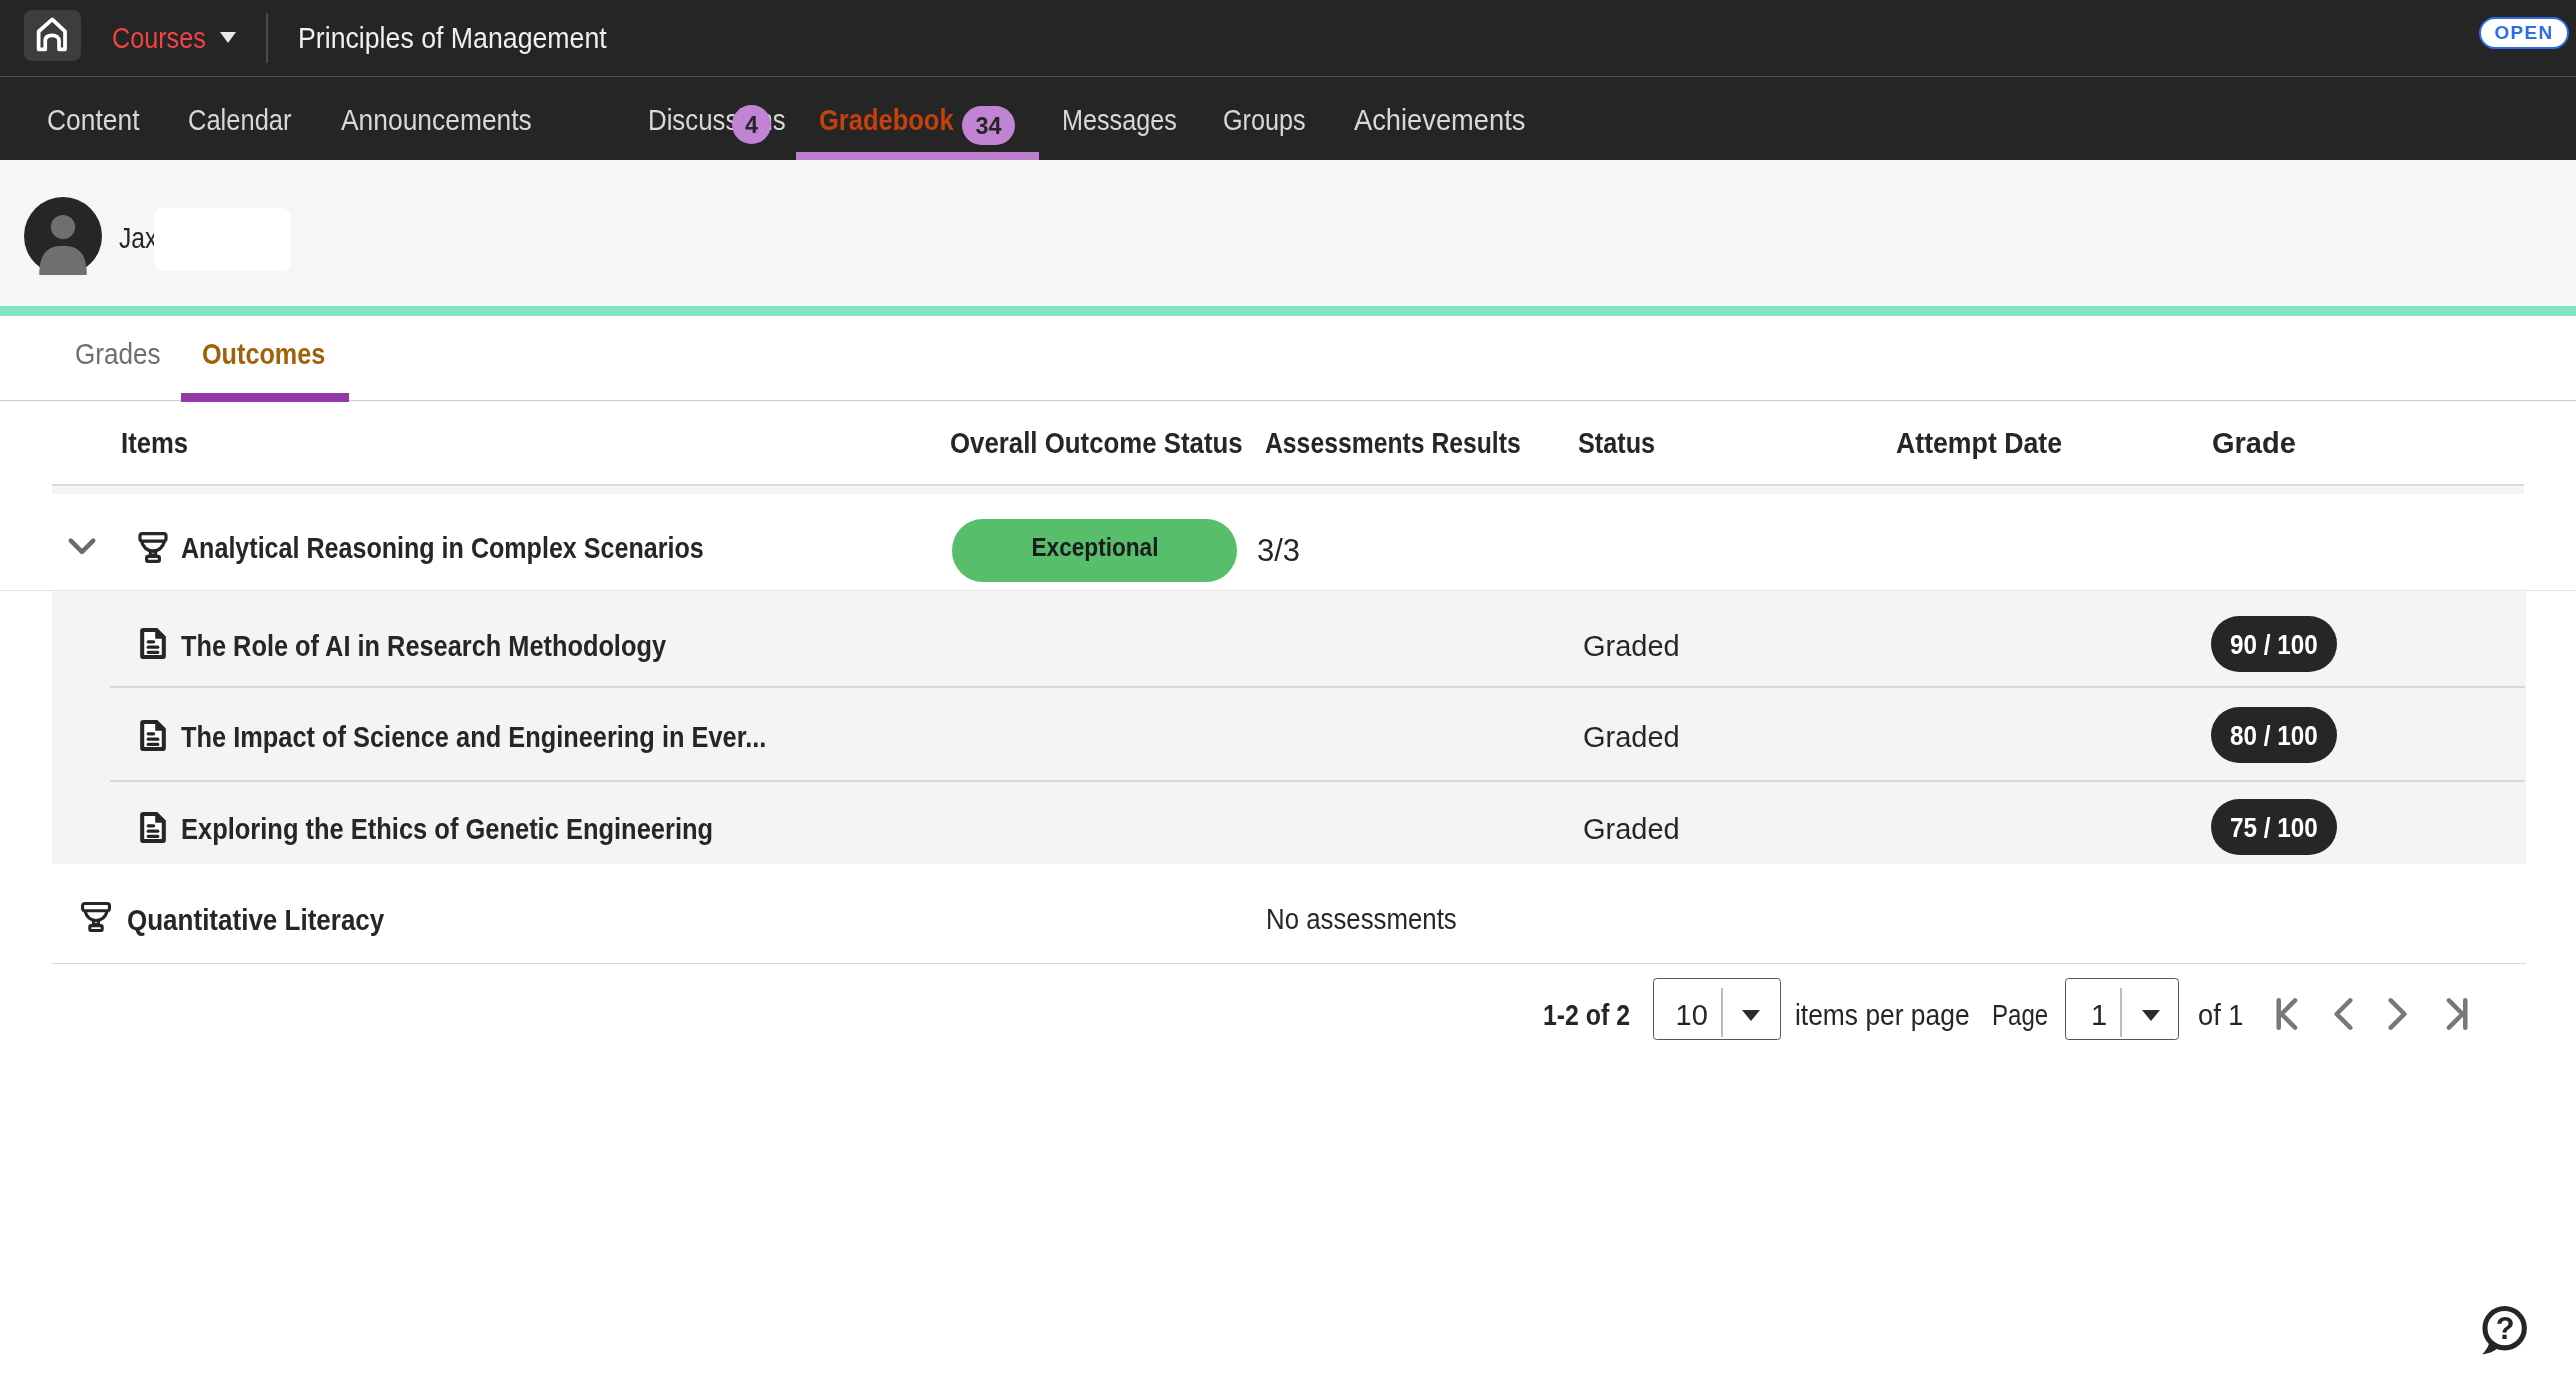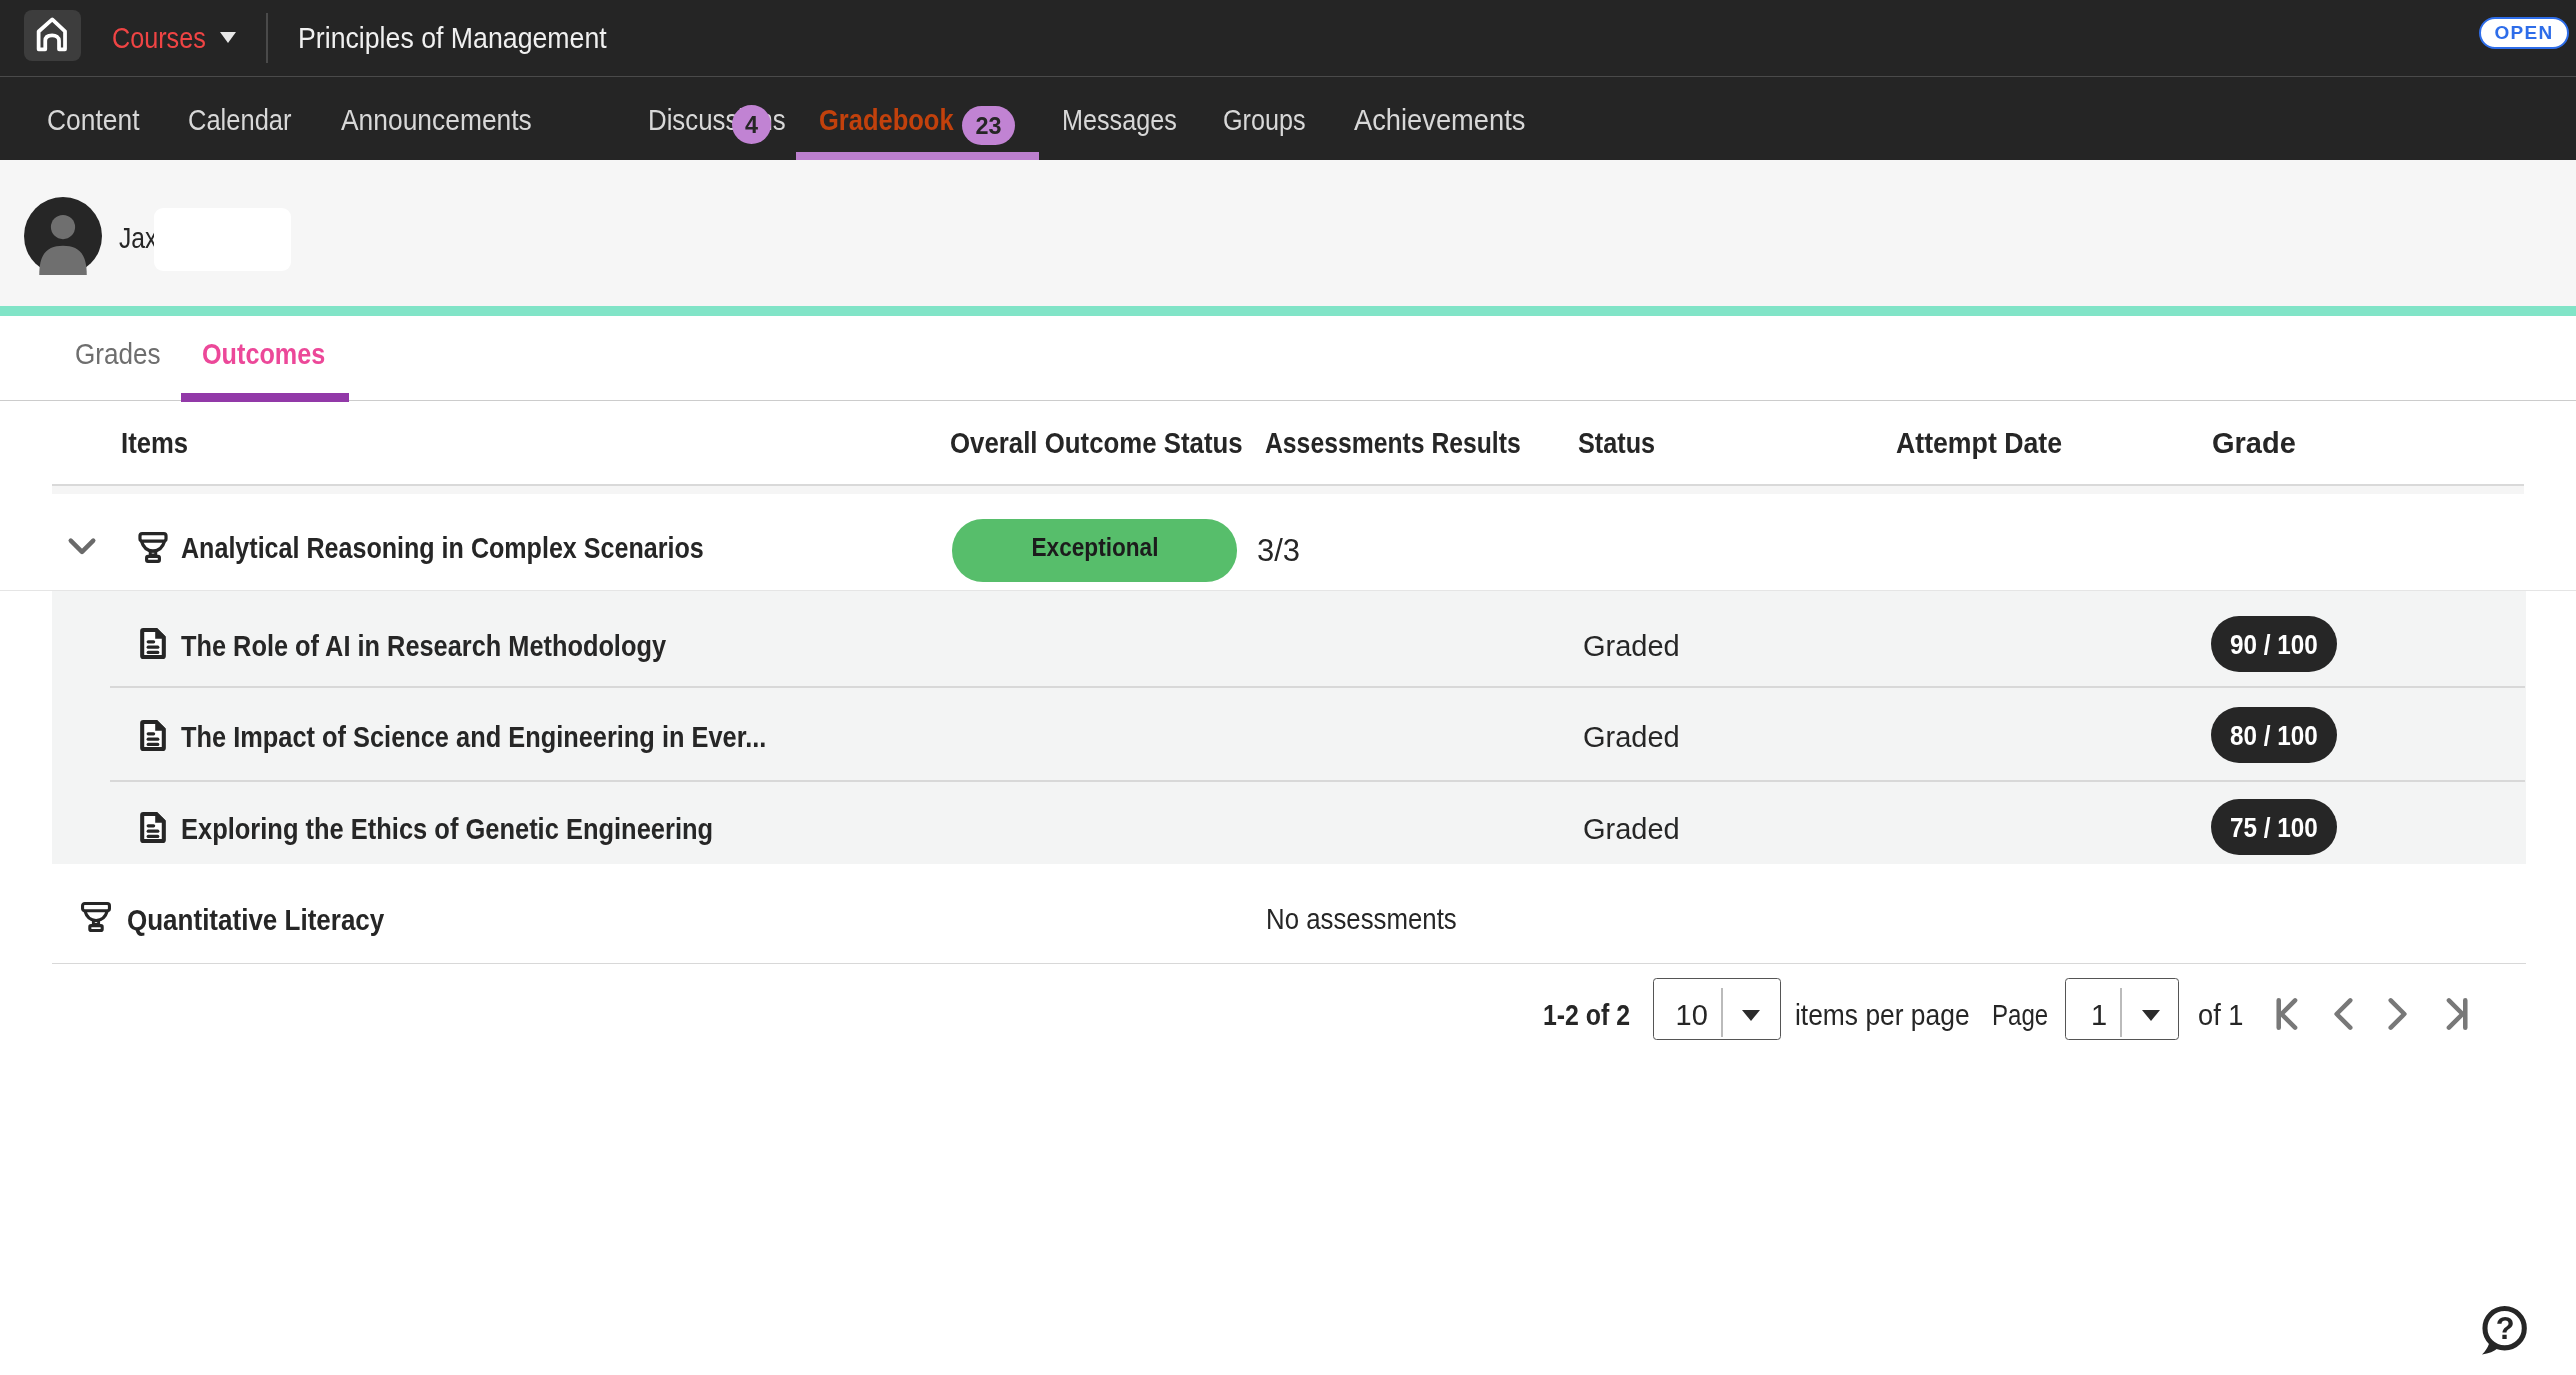--- a/index.html
+++ b/index.html
@@ -28,21 +28,21 @@
   
   .band { left:0; top:160px; width:2576px; height:147px; background:#f6f6f6; }
   .avatar { left:24px; top:197px; width:78px; height:78px; }
   .jax { left:119px; top:160px; height:147px; line-height:157px; font-size:29px; color:#262626; }
   .whitebox { left:154px; top:208px; width:137px; height:63px; background:#ffffff; border-radius:9px; }
   .teal { left:0; top:306px; width:2576px; height:10px; background:#81e4c7; }
 
   
   .tabs { left:0; top:316px; width:2576px; height:85px; background:#ffffff; border-bottom:1.8px solid #cccccc; }
   .tabgrades { left:75px; top:316px; height:82px; line-height:76px; font-size:30px; color:#6e6e6e; }
-  .taboutcomes { left:202px; top:316px; height:82px; line-height:76px; font-size:30px; font-weight:bold; color:#ec4899; }
+  .taboutcomes { left:202px; top:316px; height:82px; line-height:76px; font-size:30px; font-weight:bold; color:#a16207; }
   .tabunderline { left:181px; top:393px; width:168px; height:9px; background:#9239a8; }
 
   
   .thead { position:absolute; top:403px; height:81px; font-size:29px; font-weight:bold; color:#262626; line-height:81px; }
   .hborder { left:52px; top:484px; width:2472px; height:2.7px; background:#d9d9d9; }
   .hstrip { left:52px; top:486px; width:2472px; height:8px; background:#f5f5f5; }
 
   
   .prow1 { left:0; top:494px; width:2576px; height:97px; background:#ffffff; border-bottom:1.8px solid #e5e5e5; }
   .rowtitle { font-size:30px; font-weight:bold; color:#262626; }
@@ -80,21 +80,21 @@
   <div class="abs ptitle"><span class="t" style="transform:scaleX(0.89);">Principles of Management</span></div>
   <div class="abs openpill">OPEN</div>
 
   <div class="abs navbar"></div>
   <div class="navitem" style="left:47px;"><span class="t" style="transform:scaleX(0.88);">Content</span></div>
   <div class="navitem" style="left:188px;"><span class="t" style="transform:scaleX(0.85);">Calendar</span></div>
   <div class="navitem" style="left:341px;"><span class="t" style="transform:scaleX(0.88);">Announcements</span></div>
   <div class="navitem" style="left:612px;margin-left:36px;"><span class="t" style="transform:scaleX(0.86);">Discussions</span></div>
   <div class="abs badge4">4</div>
   <div class="navitem navactive" style="left:819px;"><span class="t" style="transform:scaleX(0.85);">Gradebook</span></div>
-  <div class="abs badge23">23</div>
+  <div class="abs badge23">34</div>
   <div class="abs gbunderline"></div>
   <div class="navitem" style="left:1062px;"><span class="t" style="transform:scaleX(0.84);">Messages</span></div>
   <div class="navitem" style="left:1223px;"><span class="t" style="transform:scaleX(0.84);">Groups</span></div>
   <div class="navitem" style="left:1354px;"><span class="t" style="transform:scaleX(0.91);">Achievements</span></div>
 
   <div class="abs band"></div>
   <div class="abs avatar">
     <svg width="78" height="78" viewBox="0 0 87 87">
       <circle cx="43.5" cy="43.5" r="43.5" fill="#262626"></circle>
       <circle cx="43.5" cy="33.5" r="13.5" fill="#6f6f6f"></circle>

